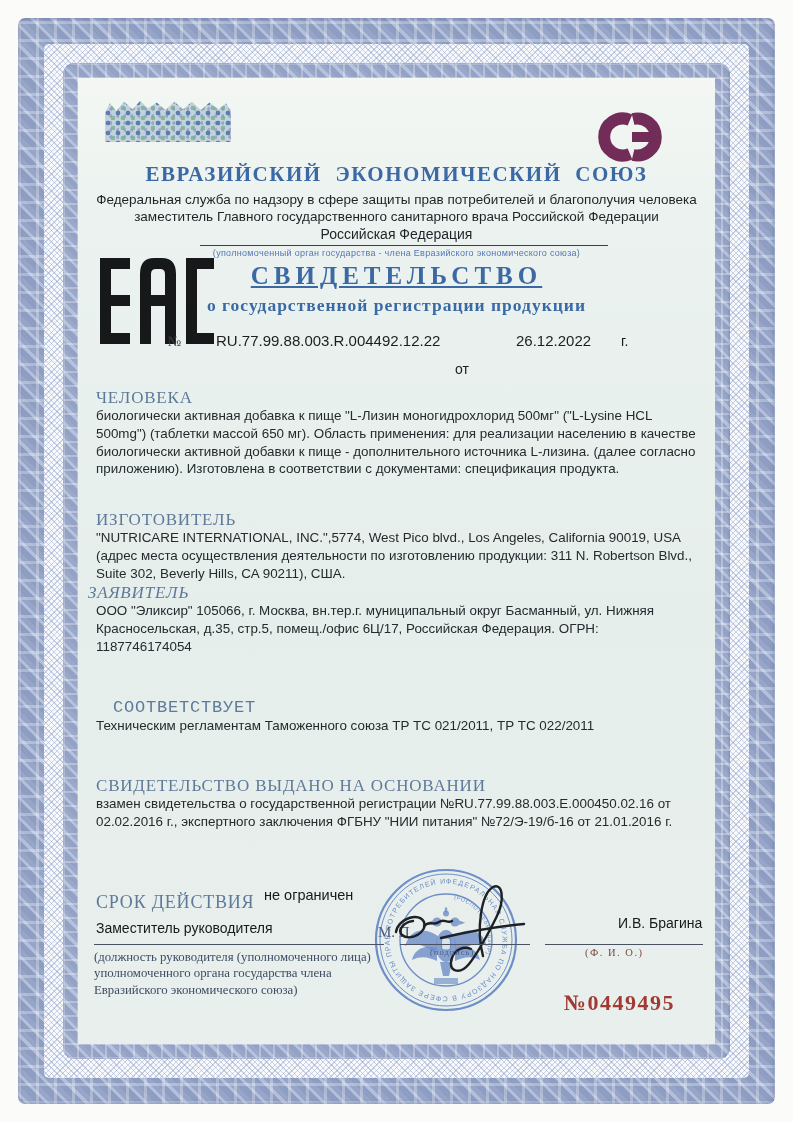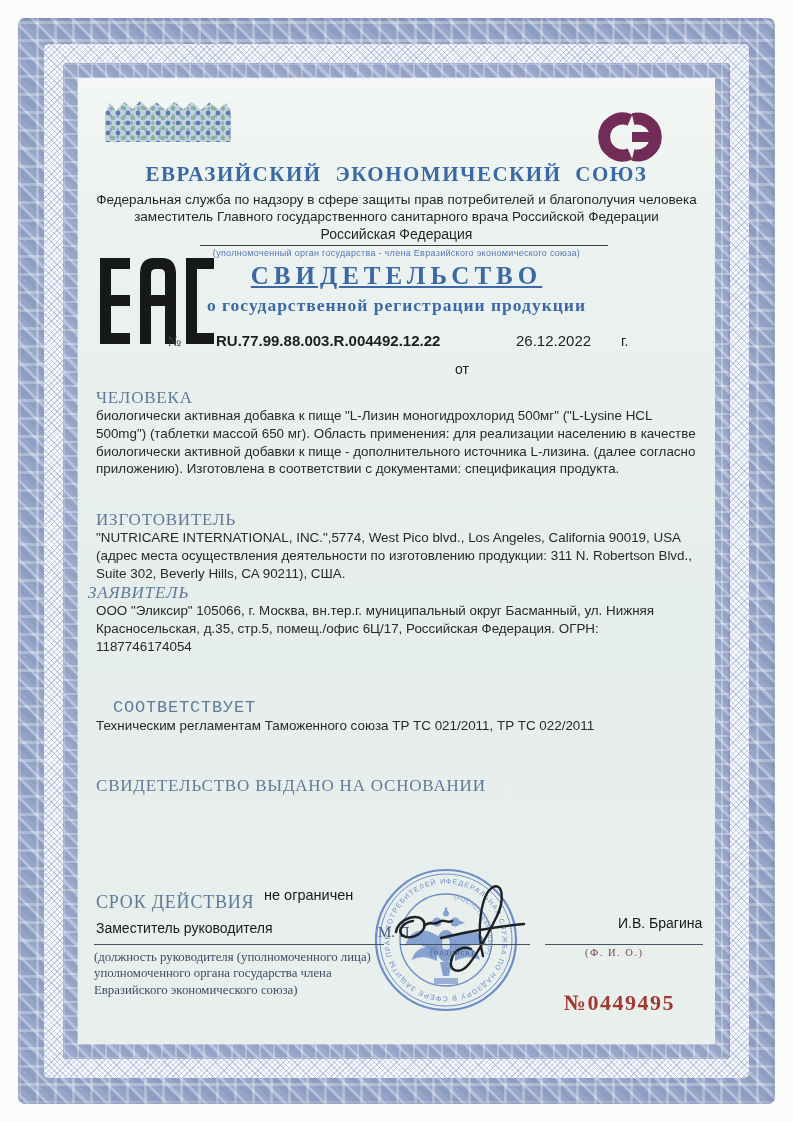--- a/index.html
+++ b/index.html
@@ -9,21 +9,21 @@
   .frame-a{position:absolute;inset:18px;border-radius:7px;
     background:
       repeating-linear-gradient(90deg, rgba(255,255,255,.28) 0 3px, rgba(255,255,255,0) 3px 18px),
       repeating-linear-gradient(0deg, rgba(255,255,255,.28) 0 3px, rgba(255,255,255,0) 3px 18px),
       repeating-linear-gradient(45deg, #8e9ec2 0 6px, #b3bfdb 6px 9px, #97a6c8 9px 14px);
     box-shadow:inset 0 0 4px rgba(60,75,120,.5);}
   .frame-b{position:absolute;inset:26px;border-radius:5px;background:#f7f9fc;
     background-image:
       repeating-linear-gradient(45deg, rgba(125,145,190,.38) 0 1px, transparent 1px 4px),
       repeating-linear-gradient(-45deg, rgba(125,145,190,.38) 0 1px, transparent 1px 4px);}
-  .frame-c{position:absolute;inset:19px;border-radius:3px;
+  .frame-c{position:absolute;inset:19px;border-radius:11px;
     background:
       repeating-linear-gradient(90deg, rgba(255,255,255,.3) 0 2px, rgba(255,255,255,0) 2px 14px),
       repeating-linear-gradient(0deg, rgba(255,255,255,.3) 0 2px, rgba(255,255,255,0) 2px 14px),
       repeating-linear-gradient(45deg, #93a2c5 0 5px, #b6c1dc 5px 8px, #9aa8ca 8px 12px);
     box-shadow:inset 0 0 3px rgba(60,75,120,.45);}
   .paper{position:absolute;inset:15px;
     background:linear-gradient(180deg,#f4f7f3 0%,#ebf2ef 14%,#e6eeec 55%,#e8efec 100%);}
   
   .abs{position:absolute;}
   .ctr{left:0;right:0;text-align:center;}
@@ -91,38 +91,39 @@
                 <rect x="86" y="0" width="28" height="11"></rect>
                 <rect x="86" y="75" width="28" height="11"></rect>
               </g>
             </svg>
           </div>
 
           <div class="abs ctr blue-title" style="top:184px;font-size:25px;letter-spacing:5px;text-decoration:underline;">СВИДЕТЕЛЬСТВО</div>
           <div class="abs ctr blue-title" style="top:217px;font-size:17.5px;letter-spacing:1px;">о государственной регистрации продукции</div>
 
           <div class="abs caption-serif" style="left:90px;top:256px;font-size:14px;color:#3a3f46;">№</div>
-          <div class="abs" style="left:138px;top:254px;font-size:15px;color:#1c1e21;font-weight:bold;">RU.77.99.88.003.R.004492.12.22</div>
+          <div class="abs" style="left:138px;top:254px;font-size:15px;color:#1c1e21;">RU.77.99.88.003.R.004492.12.22</div>
           <div class="abs" style="left:377px;top:255px;font-size:14px;color:#1c1e21;margin-top:28px;">от</div>
           <div class="abs" style="left:438px;top:254px;font-size:15px;color:#1c1e21;">26.12.2022</div>
           <div class="abs" style="left:543px;top:255px;font-size:14px;color:#1c1e21;">г.</div>
 
           <div class="abs sec-title" style="left:18px;top:310px;">ЧЕЛОВЕКА</div>
           <div class="abs body-txt" style="top:329px;">биологически активная добавка к пище "L-Лизин моногидрохлорид 500мг" ("L-Lysine HCL 500mg") (таблетки массой 650 мг). Область применения: для реализации населению в качестве биологически активной добавки к пище - дополнительного источника L-лизина. (далее согласно приложению). Изготовлена в соответствии с документами: спецификация продукта.</div>
 
           <div class="abs sec-title" style="left:18px;top:432px;">ИЗГОТОВИТЕЛЬ</div>
           <div class="abs body-txt" style="top:451px;">"NUTRICARE INTERNATIONAL, INC.",5774, West Pico blvd., Los Angeles, California 90019, USA (адрес места осуществления деятельности по изготовлению продукции: 311 N. Robertson Blvd., Suite 302, Beverly Hills, CA 90211), США.</div>
 
           <div class="abs sec-title" style="left:10px;top:505px;font-style:italic;">ЗАЯВИТЕЛЬ</div>
           <div class="abs body-txt" style="top:524px;">ООО "Эликсир" 105066, г. Москва, вн.тер.г. муниципальный округ Басманный, ул. Нижняя Красносельская, д.35, стр.5, помещ./офис 6Ц/17, Российская Федерация. ОГРН: 1187746174054</div>
 
           <div class="abs sec-title" style="left:35px;top:620px;font-family:Liberation Mono, monospace;">СООТВЕТСТВУЕТ</div>
           <div class="abs body-txt" style="top:639px;">Техническим регламентам Таможенного союза ТР ТС 021/2011, ТР ТС 022/2011</div>
 
           <div class="abs sec-title" style="left:18px;top:698px;">СВИДЕТЕЛЬСТВО ВЫДАНО НА ОСНОВАНИИ</div>
+          <div class="abs body-txt" style="top:717px;">взамен свидетельства о государственной регистрации №RU.77.99.88.003.E.000450.02.16 от 02.02.2016 г., экспертного заключения ФГБНУ "НИИ питания" №72/Э-19/б-16 от 21.01.2016 г.</div>
 
           <div class="abs sec-title" style="left:18px;top:814px;font-size:18px;">СРОК ДЕЙСТВИЯ</div>
           <div class="abs" style="left:186px;top:809px;font-size:14.5px;color:#17191c;">не ограничен</div>
 
           <div class="abs" style="left:18px;top:842px;font-size:14px;color:#17191c;">Заместитель  руководителя</div>
           <div class="abs caption-serif" style="left:300px;top:846px;font-size:15px;color:#44537a;">М. П.</div>
           <div class="abs" style="left:540px;top:837px;font-size:14px;color:#17191c;">И.В. Брагина</div>
 
           <div class="abs stamp-wrap">
             <svg width="156" height="156" viewBox="0 0 156 156">

